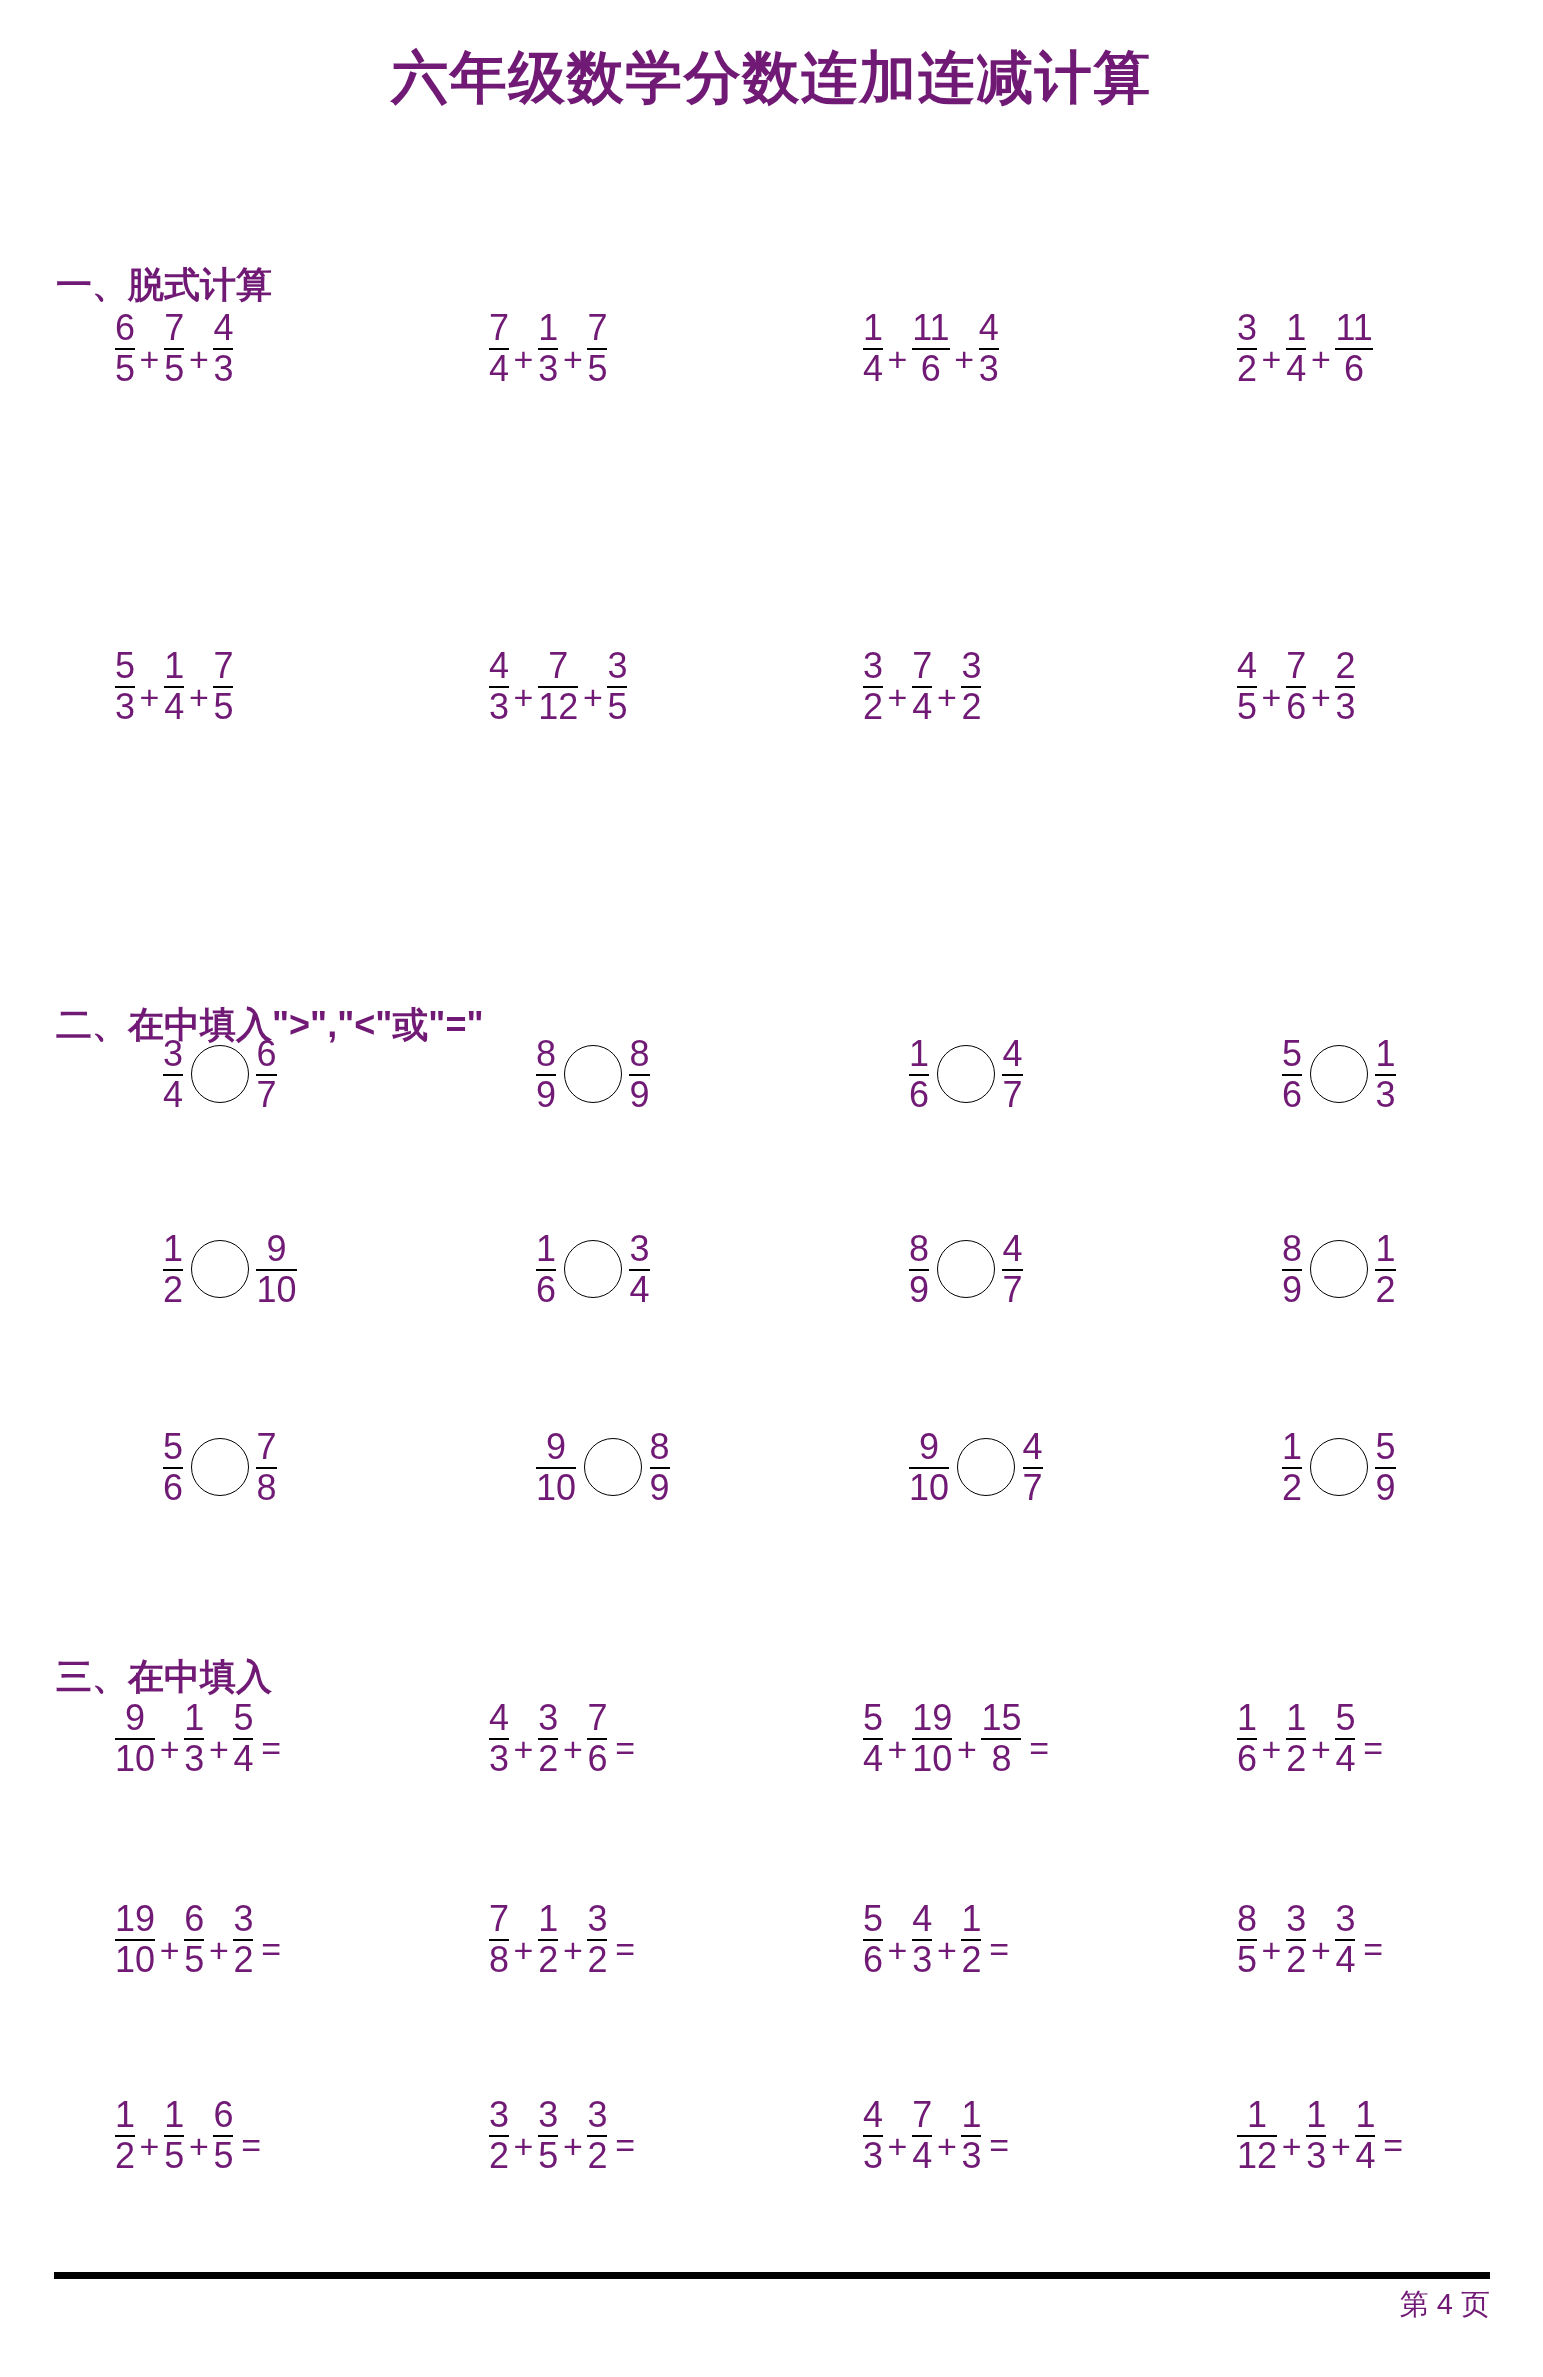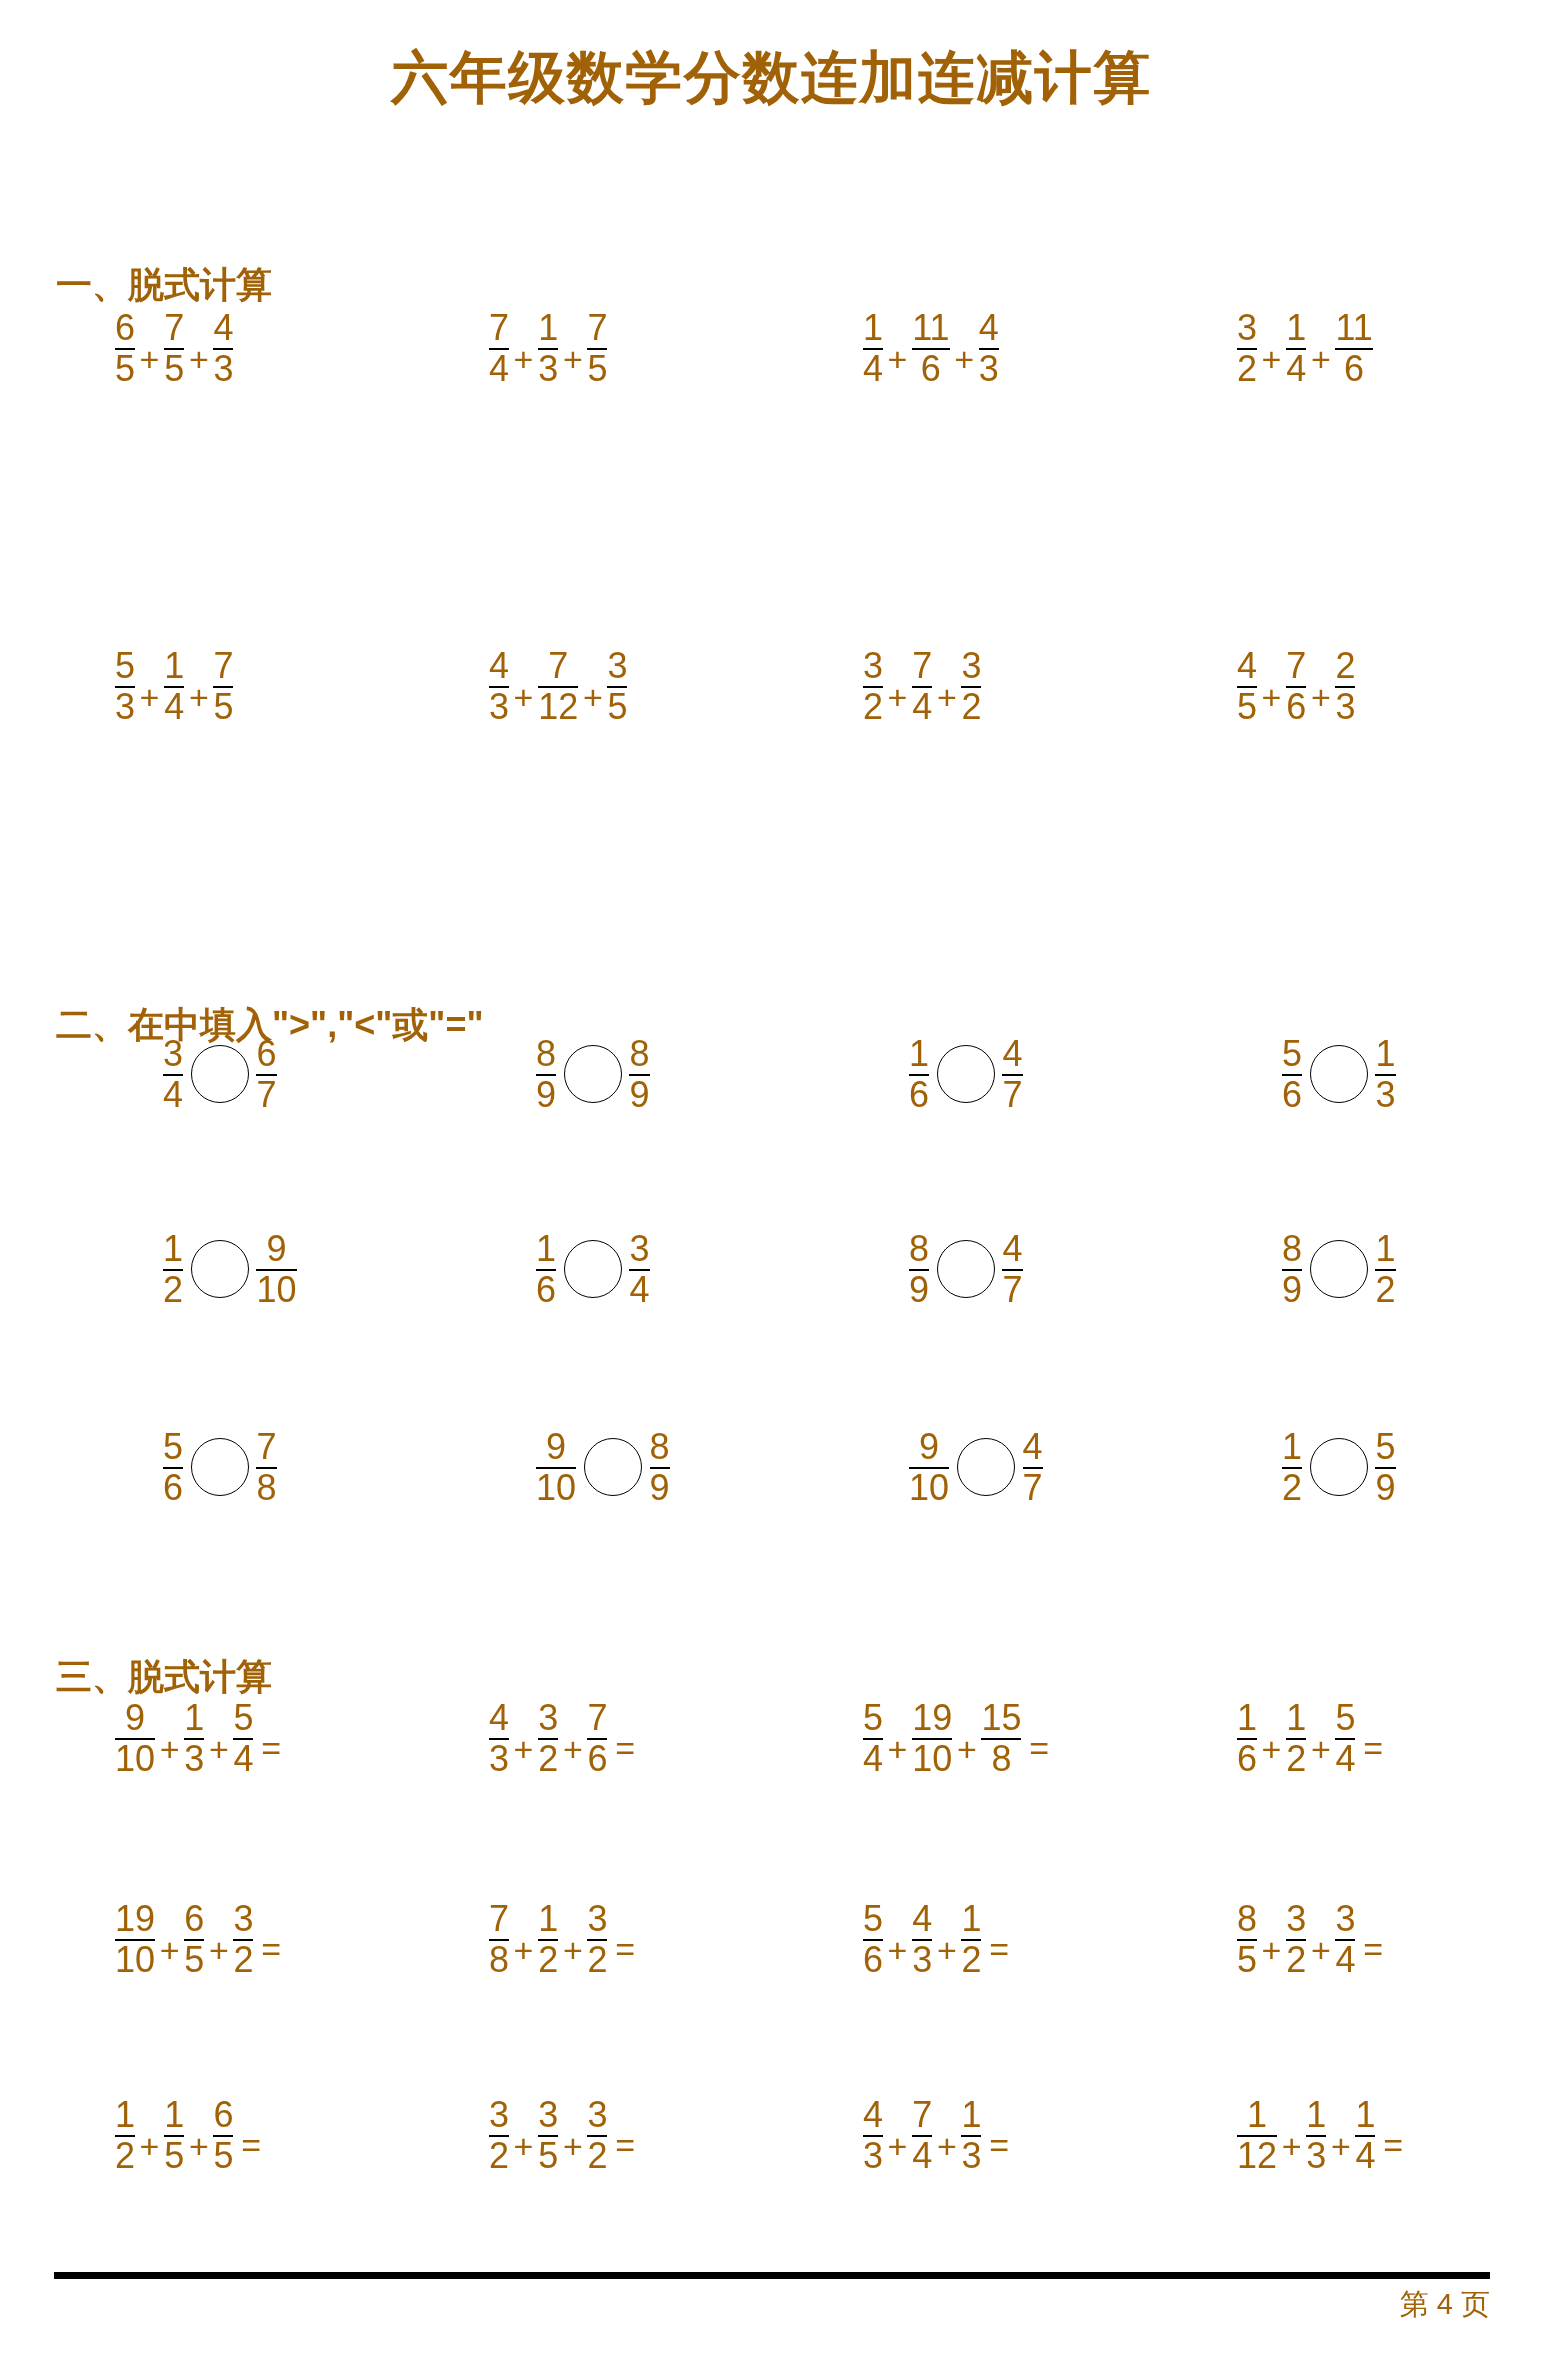--- a/index.html
+++ b/index.html
@@ -1,18 +1,18 @@
 <!DOCTYPE html>
 <html style="font-size:12.4px"><head>
 <meta charset="utf-8">
 <style>
   html,body { margin:0; padding:0; background:#ffffff; }
   .page {
     position:relative; width:1543px; height:2377px; background:#ffffff;
-    font-family:"Liberation Sans","DejaVu Sans",sans-serif; color:#a16207;
+    font-family:"Liberation Sans","DejaVu Sans",sans-serif; color:#701a75;
     overflow:hidden;
   }
   .title {
     position:absolute; top:48px; left:0; width:100%;
     text-align:center; font-size:57px; font-weight:bold; line-height:1.05;
     letter-spacing:1.5px;
   }
   .meta-row {
     position:absolute; top:175px; left:227px; font-size:34px; font-weight:bold;
     white-space:nowrap; line-height:39px;
@@ -66,21 +66,21 @@
 </head>
 <body>
 
 <div class="page">
 
   <div class="title">六年级数学分数连加连减计算</div>
 
 
   <div class="section-heading" style="top:233px">一、脱式计算</div>
   <div class="section-heading" style="top:973px">二、在中填入"&gt;","&lt;"或"="</div>
-  <div class="section-heading" style="top:1625px">三、脱式计算</div>
+  <div class="section-heading" style="top:1625px">三、在中填入</div>
 
   <div id="problems-host">
       <div class="prob-row" style="top: 302px; padding-left: 111px;">
         <div class="prob-cell" style="width: 374px;">
           <span class="expr">
             <span class="frac">
               <span class="fnum">6</span>
               <span class="fbar"></span>
               <span class="fden">5</span>
             </span>

